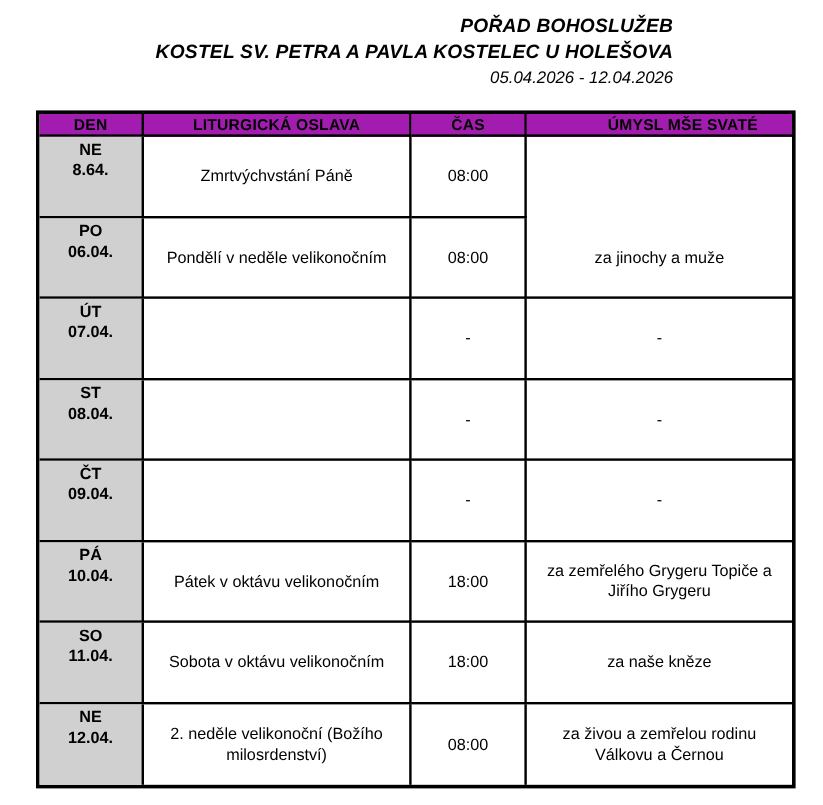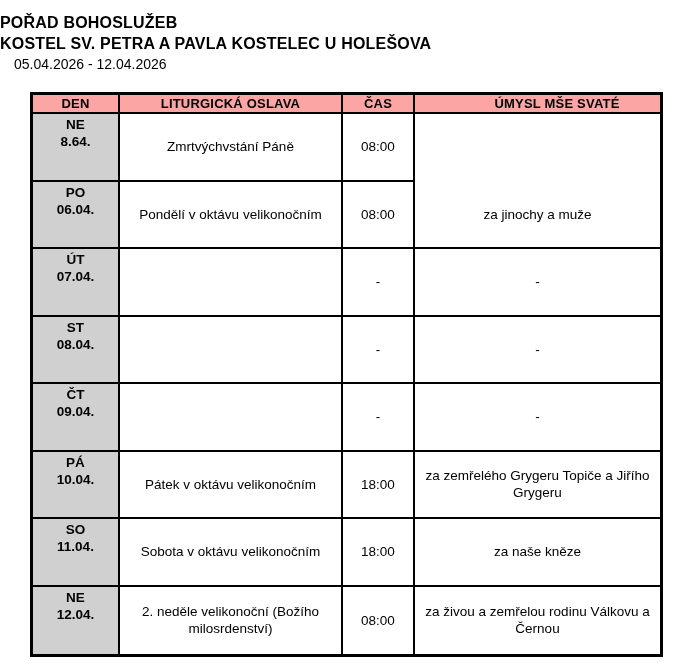--- a/index.html
+++ b/index.html
@@ -7,50 +7,51 @@
   .page {
     position:relative;
     width:686px; height:671px;
     background:#ffffff;
     font-family:"Liberation Sans", sans-serif;
     color:#000000;
     overflow:hidden;
   }
   .titles {
     position:absolute; top:12px; left:0; width:561px;
-    text-align:left;
+    text-align:right;
+    font-style:italic;
   }
   .title-main, .title-church {
     font-size:16px; font-weight:bold; line-height:21px;
     letter-spacing:0.2px;
   }
   .title-dates {
     font-size:14px; font-weight:normal; line-height:21px;margin-left:14px;
   }
   .tbl {
     position:absolute; left:30px; top:92px;
     width:633px;
     border:3px solid #000;
   }
   .hrow { display:flex; height:19px; }
   .hcell {
-    background:#fca5a5;
+    background:#a21caf;
     border-right:2px solid #000;
     border-bottom:2px solid #000;
     display:flex; align-items:center; justify-content:center;
     font-weight:bold; font-size:13px;
     letter-spacing:0.2px;
   }
   .hcell:last-child { border-right:none; }
   .row { display:flex; height:67.5px; }
   .row .cell { border-bottom:2px solid #000; }
   .row:last-child .cell { border-bottom:none; }
   .c1 { width:87px; }
   .c2 { width:223px; }
-  .c3 { width:72px; }
+  .c3 { width:96px; }
   .c4 { width:253px; flex:1;padding-left:39px; }
   .cell {
     border-right:2px solid #000;
     font-size:13.5px;
     display:flex; align-items:center; justify-content:center;
     text-align:center;
     line-height:17px;
     padding:2px 4px;
     flex-direction:column;
   }
@@ -92,21 +93,21 @@
         </div>
       <div class="cell c2">Zmrtvýchvstání Páně</div>
       <div class="cell c3">08:00</div>
     </div>
 
     <div class="row">
       <div class="cell c1 day-cell">
           <span class="day-abbr">PO</span>
           <span>06.04.</span>
         </div>
-      <div class="cell c2">Pondělí v oktávu velikonočním</div>
+      <div class="cell c2">Pondělí v neděle velikonočním</div>
       <div class="cell c3">08:00</div>
       <div class="cell c4">za jinochy a muže</div>
     </div>
 
     <div class="row">
       <div class="cell c1 day-cell">
           <span class="day-abbr">ÚT</span>
           <span>07.04.</span>
         </div>
       <div class="cell c2"></div>

